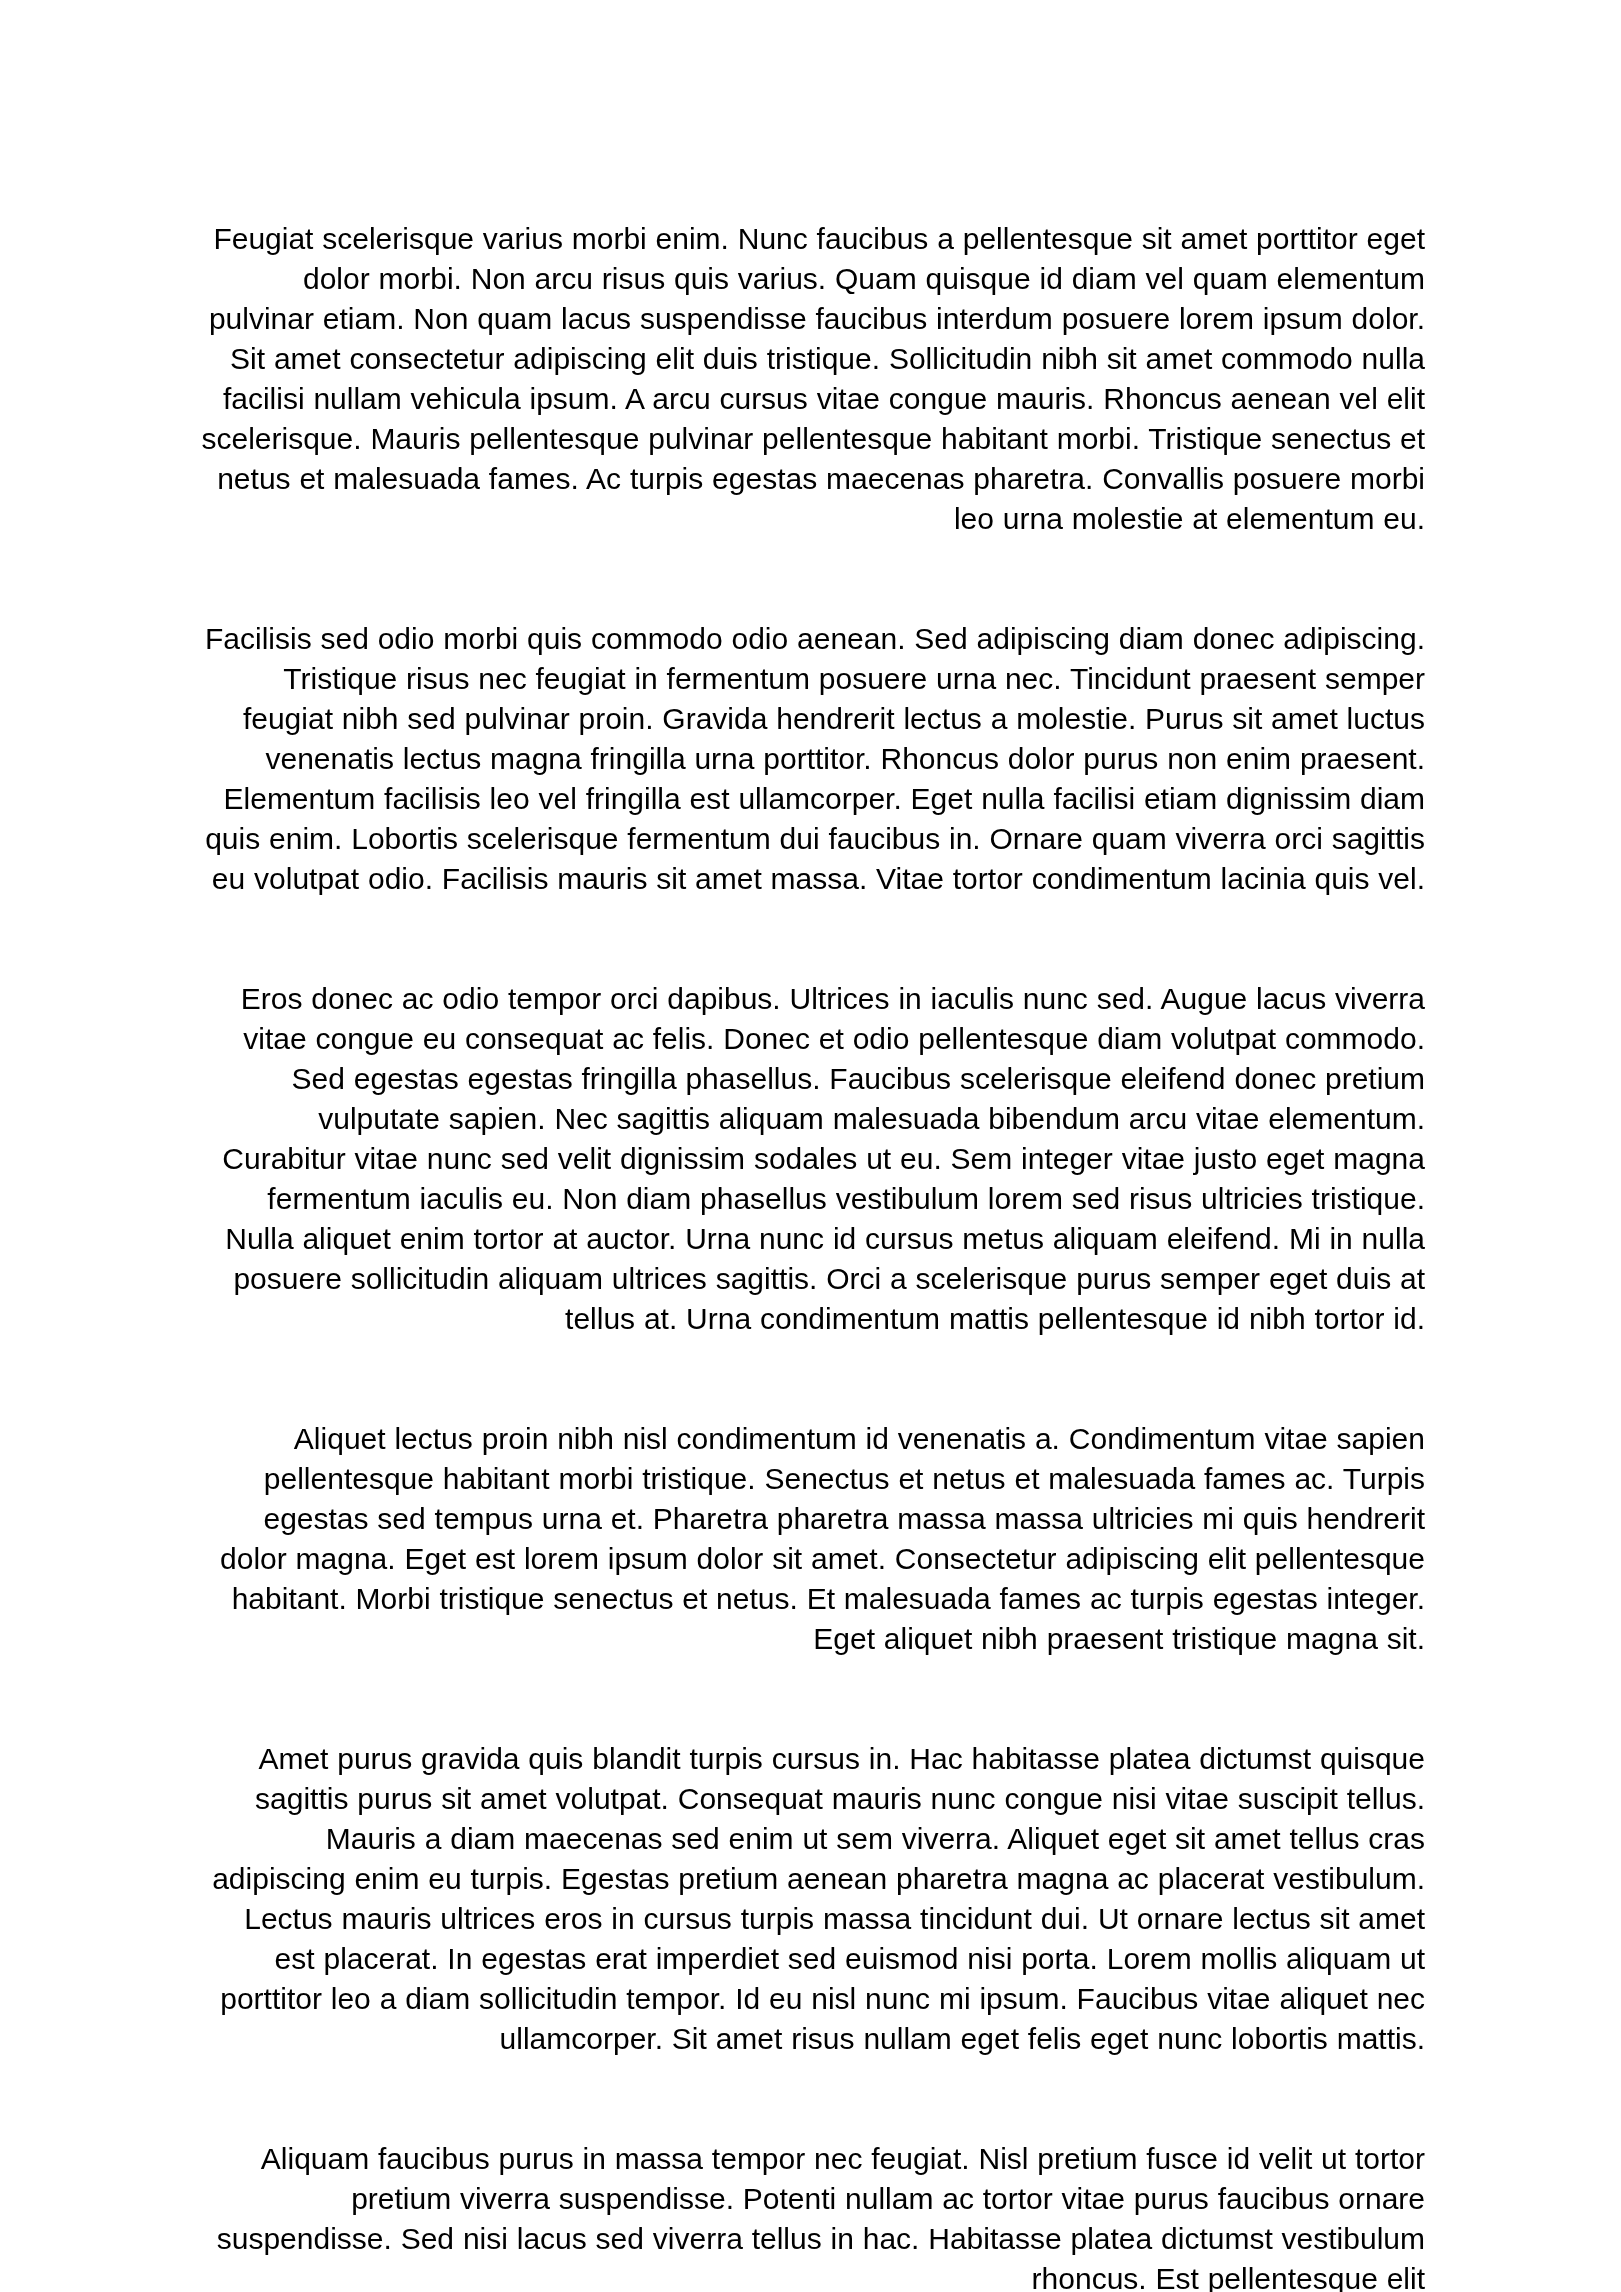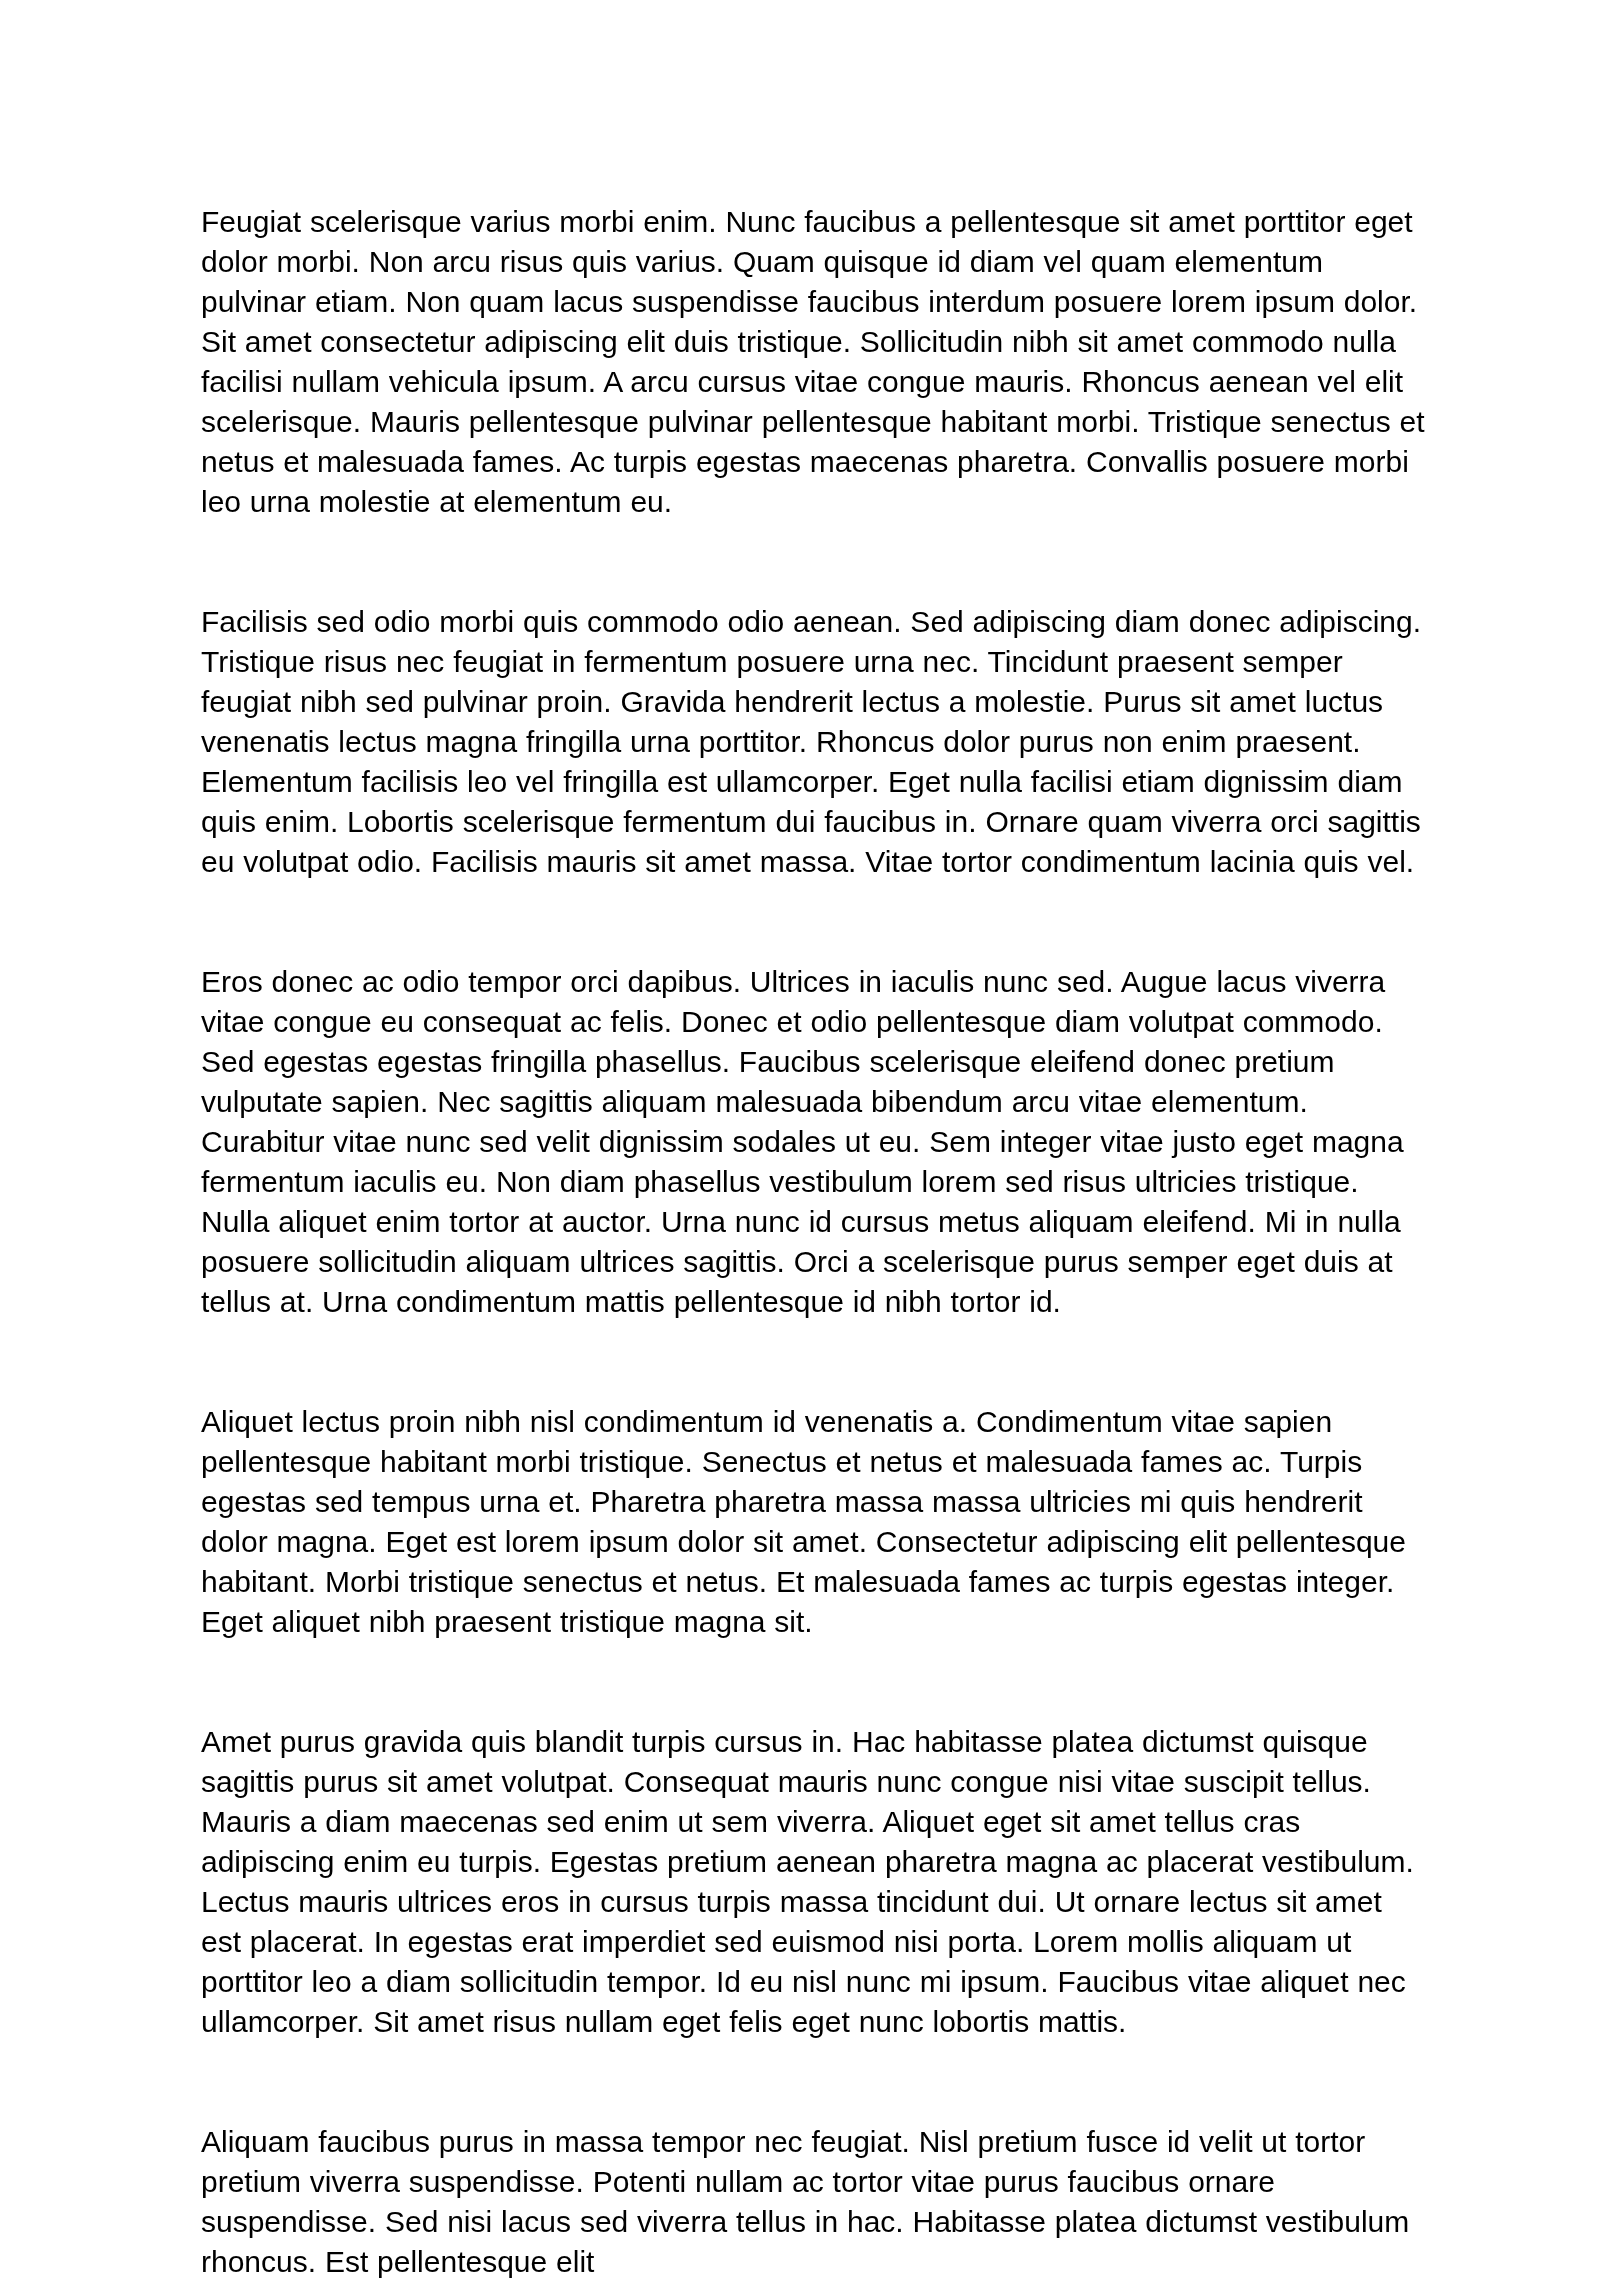--- a/index.html
+++ b/index.html
@@ -16,22 +16,22 @@
     height: 2293px;
     background: #ffffff;
     padding: 202px 196px 0 201px;
     font-family: "Liberation Sans", sans-serif;
     font-size: 30px;
     line-height: 40px;
     color: #000000;
   }
 
   .page p {
-    margin: 0 0 80px 0;
-    text-align: left;
+    margin: 17px 0 80px 0;
+    text-align: right;
     word-spacing: 0.5px;
   }
 </style>
 </head>
 <body>
 
 <div class="page">
   <p>Feugiat scelerisque varius morbi enim. Nunc faucibus a pellentesque sit amet porttitor eget dolor morbi. Non arcu risus quis varius. Quam quisque id diam vel quam elementum pulvinar etiam. Non quam lacus suspendisse faucibus interdum posuere lorem ipsum dolor. Sit amet consectetur adipiscing elit duis tristique. Sollicitudin nibh sit amet commodo nulla facilisi nullam vehicula ipsum. A arcu cursus vitae congue mauris. Rhoncus aenean vel elit scelerisque. Mauris pellentesque pulvinar pellentesque habitant morbi. Tristique senectus et netus et malesuada fames. Ac turpis egestas maecenas pharetra. Convallis posuere morbi leo urna molestie at elementum eu.</p>
   <p>Facilisis sed odio morbi quis commodo odio aenean. Sed adipiscing diam donec adipiscing. Tristique risus nec feugiat in fermentum posuere urna nec. Tincidunt praesent semper feugiat nibh sed pulvinar proin. Gravida hendrerit lectus a molestie. Purus sit amet luctus venenatis lectus magna fringilla urna porttitor. Rhoncus dolor purus non enim praesent. Elementum facilisis leo vel fringilla est ullamcorper. Eget nulla facilisi etiam dignissim diam quis enim. Lobortis scelerisque fermentum dui faucibus in. Ornare quam viverra orci sagittis eu volutpat odio. Facilisis mauris sit amet massa. Vitae tortor condimentum lacinia quis vel.</p>
   <p>Eros donec ac odio tempor orci dapibus. Ultrices in iaculis nunc sed. Augue lacus viverra vitae congue eu consequat ac felis. Donec et odio pellentesque diam volutpat commodo. Sed egestas egestas fringilla phasellus. Faucibus scelerisque eleifend donec pretium vulputate sapien. Nec sagittis aliquam malesuada bibendum arcu vitae elementum. Curabitur vitae nunc sed velit dignissim sodales ut eu. Sem integer vitae justo eget magna fermentum iaculis eu. Non diam phasellus vestibulum lorem sed risus ultricies tristique. Nulla aliquet enim tortor at auctor. Urna nunc id cursus metus aliquam eleifend. Mi in nulla posuere sollicitudin aliquam ultrices sagittis. Orci a scelerisque purus semper eget duis at tellus at. Urna condimentum mattis pellentesque id nibh tortor id.</p>

